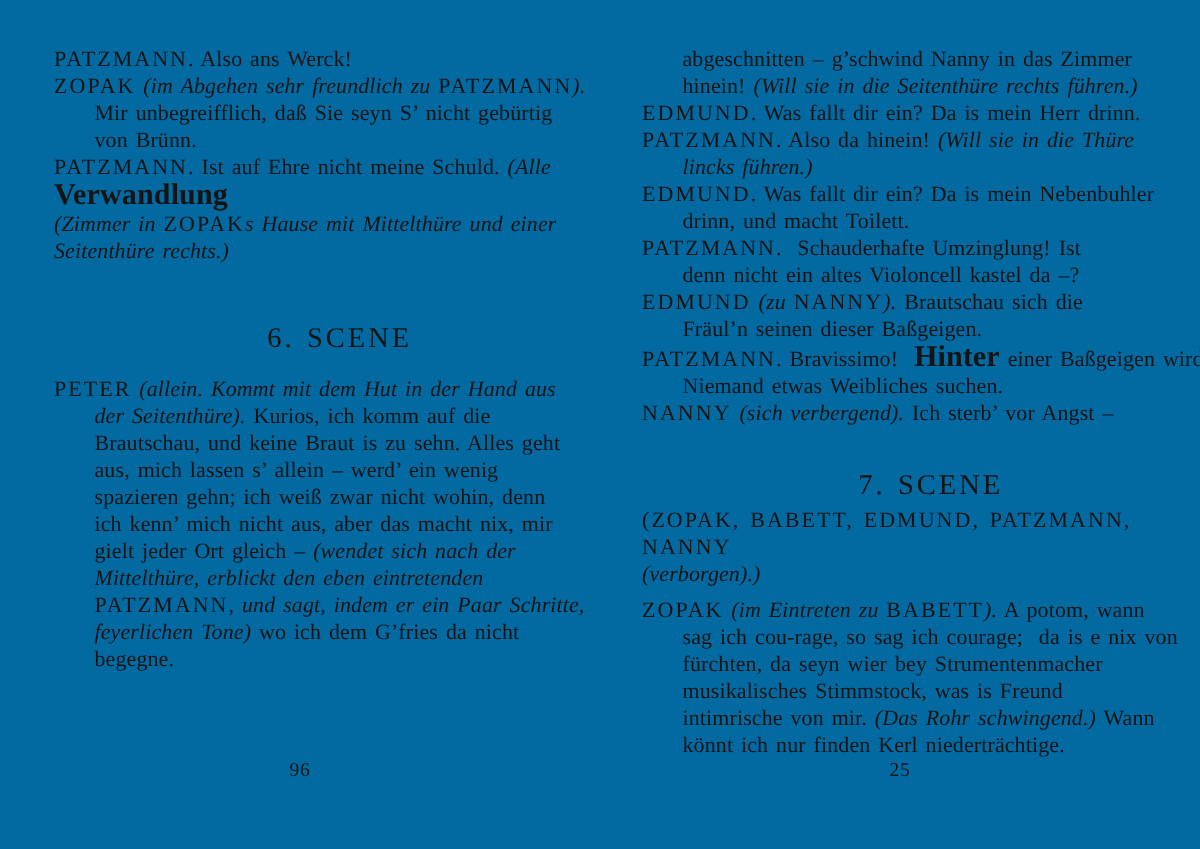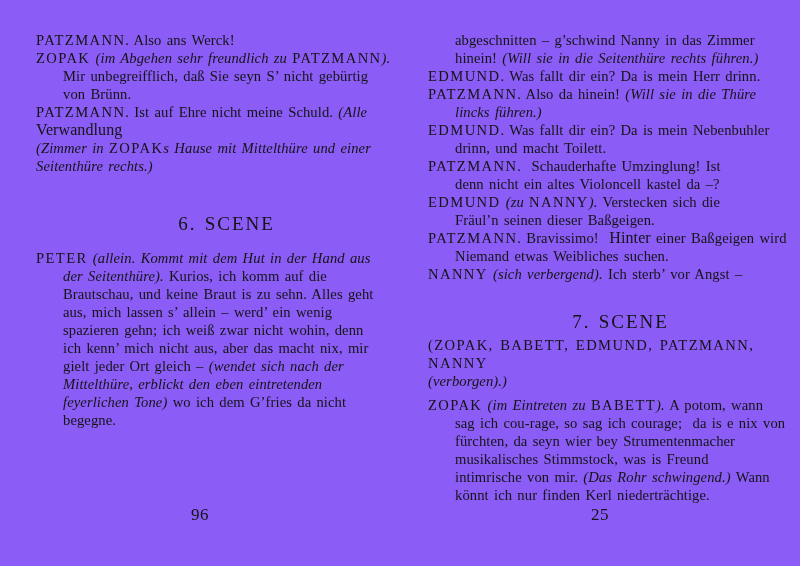--- a/index.html
+++ b/index.html
@@ -11,21 +11,21 @@
     width: 800px;
     height: 566px;
     overflow: hidden;
     font-family: "Liberation Serif", "DejaVu Serif", serif;
     color: #141414;
   }
   .spread {
     display: flex;
     width: 800px;
     height: 566px;
-    background: #8b5cf6;
+    background: #0369a1;
   }
   .page {
     position: relative;
     width: 400px;
     height: 566px;
     box-sizing: border-box;
     padding-top: 31px;
   }
   .page.left  { padding-left: 36px; padding-right: 10px; }
   .page.right { padding-left: 28px; padding-right: 14px; }
@@ -39,30 +39,30 @@
   }
   .line.ind { padding-left: 27px; }
   .line.ctr { padding-left: 27px; text-align: center; }
 
   .gap { width: 100%; }
 
   
   .sp { letter-spacing: 1.4px; }                    
   .ro { }                                            
   .it { font-style: italic; }                        
-  .bo { font-weight: normal; font-size: 16px; }      
+  .bo { font-weight: bold; font-size: 20px; }      
   .sc { font-size: 19px; letter-spacing: 2px; }    
 
   .page-number {
     position: absolute;
     top: 505px;
     left: 0;
     right: 0;
     text-align: center;
-    font-size: 17px;
+    font-size: 13px;
     letter-spacing: 0.5px;
   }
 </style>
 </head>
 <body>
 
 <div class="spread">
   <section class="page left">
     <div class="page-body">
         <div class="line"><span class="sp">PATZMANN</span><span class="ro">. Also ans Werck!</span></div>
@@ -77,37 +77,38 @@
         <div class="line ctr"><span class="sc">6. SCENE</span></div>
         <div class="gap" style="height: 15px;"></div>
         <div class="line"><span class="sp">PETER</span><span class="ro"> </span><span class="it">(allein. Kommt mit dem Hut in der Hand aus</span></div>
         <div class="line ind"><span class="it">der Seitenthüre).</span><span class="ro"> Kurios, ich komm auf die</span></div>
         <div class="line ind"><span class="ro">Brautschau, und keine Braut is zu sehn. Alles geht</span></div>
         <div class="line ind"><span class="ro">aus, mich lassen s’ allein – werd’ ein wenig</span></div>
         <div class="line ind"><span class="ro">spazieren gehn; ich weiß zwar nicht wohin, denn</span></div>
         <div class="line ind"><span class="ro">ich kenn’ mich nicht aus, aber das macht nix, mir</span></div>
         <div class="line ind"><span class="ro">gielt jeder Ort gleich – </span><span class="it">(wendet sich nach der</span></div>
         <div class="line ind"><span class="it">Mittelthüre, erblickt den eben eintretenden</span></div>
+        <div class="line ind"><span class="sp">PATZMANN</span><span class="it">, und sagt, indem er ein Paar Schritte,</span></div>
         <div class="line ind"><span class="it">feyerlichen Tone)</span><span class="ro"> wo ich dem G’fries da nicht</span></div>
         <div class="line ind"><span class="ro">begegne.</span></div>
       </div>
     <div class="page-number">96</div>
   </section>
   <section class="page right">
     <div class="page-body">
         <div class="line ind"><span class="ro">abgeschnitten – g’schwind Nanny in das Zimmer</span></div>
         <div class="line ind"><span class="ro">hinein! </span><span class="it">(Will sie in die Seitenthüre rechts führen.)</span></div>
         <div class="line"><span class="sp">EDMUND</span><span class="ro">. Was fallt dir ein? Da is mein Herr drinn.</span></div>
         <div class="line"><span class="sp">PATZMANN</span><span class="ro">. Also da hinein! </span><span class="it">(Will sie in die Thüre</span></div>
         <div class="line ind"><span class="it">lincks führen.)</span></div>
         <div class="line"><span class="sp">EDMUND</span><span class="ro">. Was fallt dir ein? Da is mein Nebenbuhler</span></div>
         <div class="line ind"><span class="ro">drinn, und macht Toilett.</span></div>
         <div class="line"><span class="sp">PATZMANN</span><span class="ro">.  Schauderhafte Umzinglung! Ist</span></div>
         <div class="line ind"><span class="ro">denn nicht ein altes Violoncell kastel da –?</span></div>
-        <div class="line"><span class="sp">EDMUND</span><span class="ro"> </span><span class="it">(zu </span><span class="sp">NANNY</span><span class="it">).</span><span class="ro"> Verstecken sich die</span></div>
+        <div class="line"><span class="sp">EDMUND</span><span class="ro"> </span><span class="it">(zu </span><span class="sp">NANNY</span><span class="it">).</span><span class="ro"> Brautschau sich die</span></div>
         <div class="line ind"><span class="ro">Fräul’n seinen dieser Baßgeigen.</span></div>
         <div class="line"><span class="sp">PATZMANN</span><span class="ro">. Bravissimo!  </span><span class="bo">Hinter</span><span class="ro"> einer Baßgeigen wird</span></div>
         <div class="line ind"><span class="ro">Niemand etwas Weibliches suchen.</span></div>
         <div class="line"><span class="sp">NANNY</span><span class="ro"> </span><span class="it">(sich verbergend).</span><span class="ro"> Ich sterb’ vor Angst –</span></div>
         <div class="gap" style="height: 30px;"></div>
         <div class="line ctr"><span class="sc">7. SCENE</span></div>
         <div class="gap" style="height: 4px;"></div>
         <div class="line"><span class="sp">(ZOPAK, BABETT, EDMUND, PATZMANN,</span></div>
         <div class="line"><span class="sp">NANNY</span></div>
         <div class="line"><span class="it">(verborgen).)</span></div>

